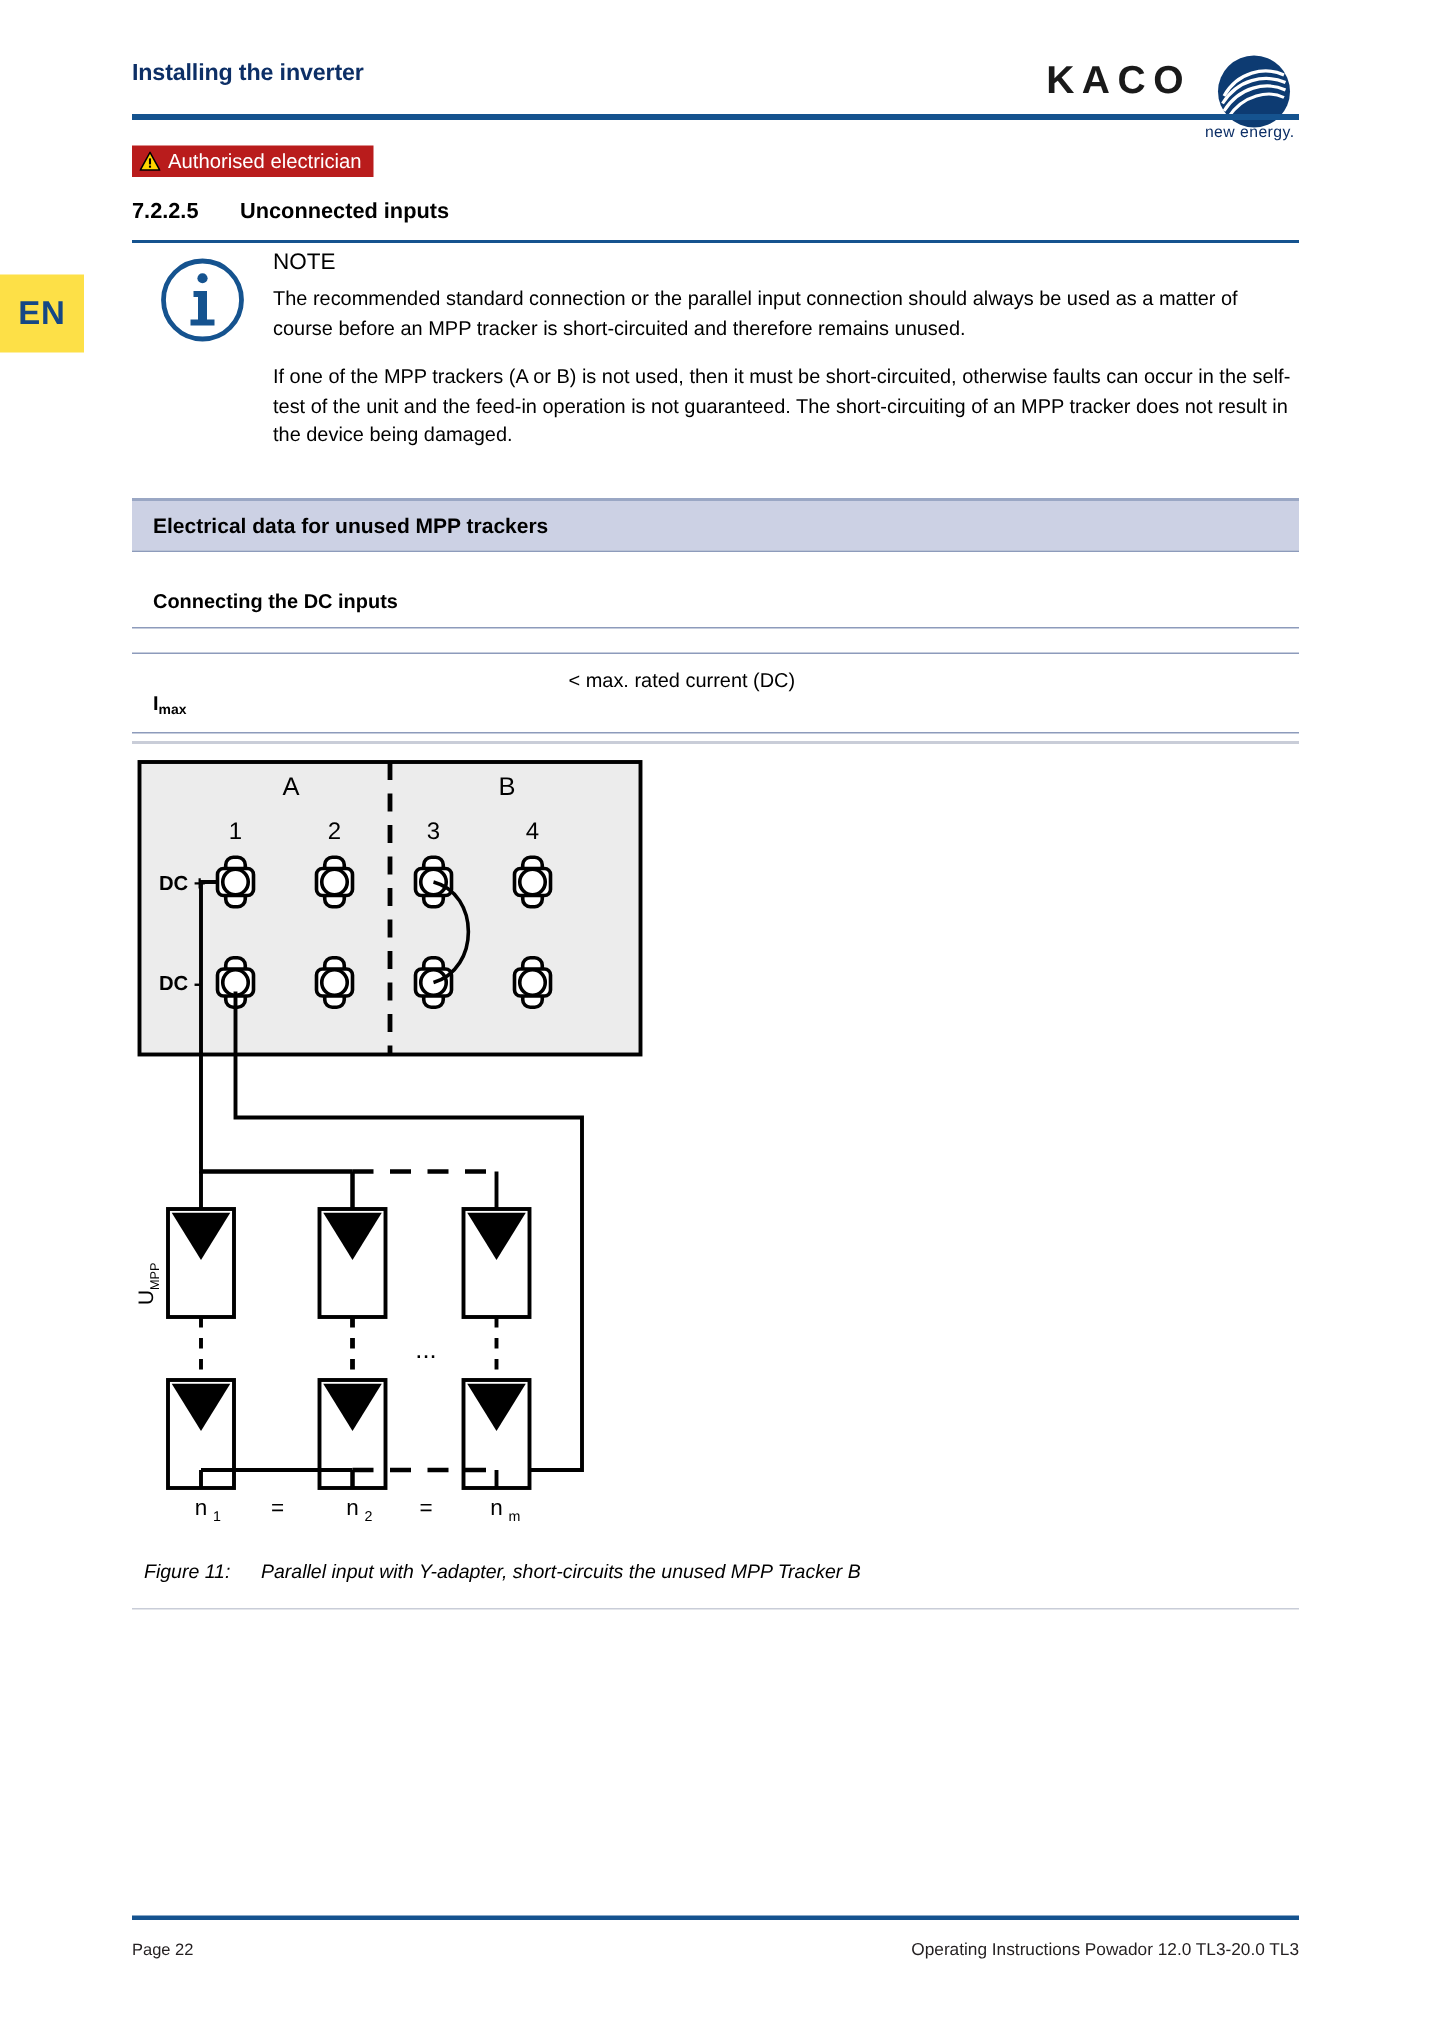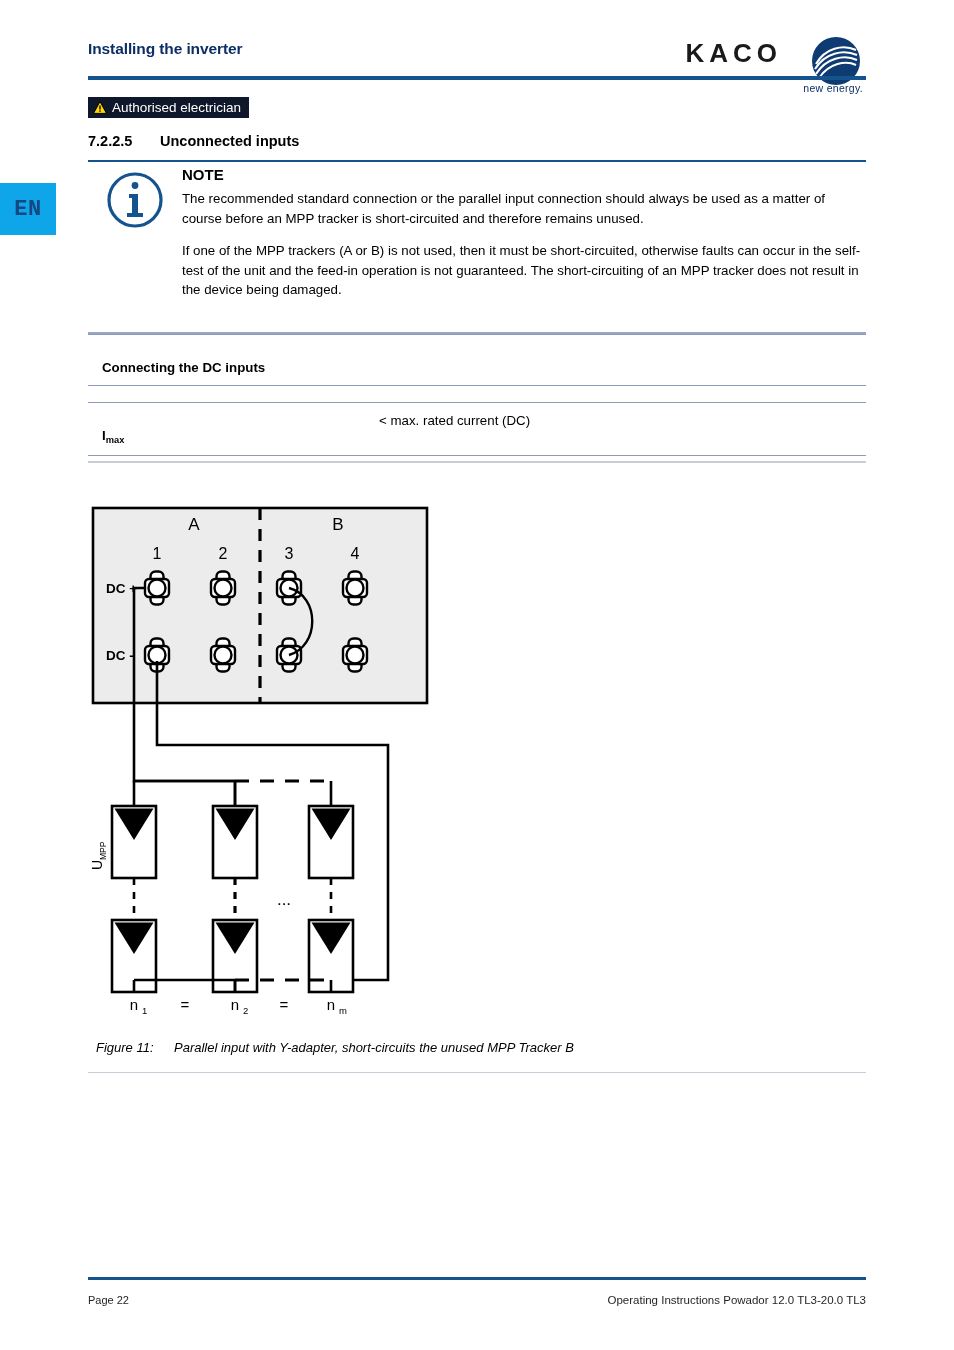--- a/index.html
+++ b/index.html
@@ -35,21 +35,21 @@
   }
   .logo-wrap {
     position: absolute;
     right: 0;
     top: 0;
     height: 50px;
     width: 270px;
   }
   .logo-word {
     position: absolute;
-    right: 84px;
+    right: 72px;
     top: 4px;
     font-size: 26px;
     font-weight: bold;
     color: #1a1a1a;
     letter-spacing: 5px;
     font-family: "Liberation Sans", sans-serif;
   }
   .logo-mark {
     position: absolute;
     right: 3px;
@@ -74,40 +74,39 @@
     background: #15538f;
   }
 
   
   .lang-tab {
     position: absolute;
     left: 0;
     top: 183px;
     width: 56px;
     height: 52px;
-    background: #0ea5e9;
+    background: #fde047;
     display: flex;
     align-items: center;
     justify-content: center;
-    font-family: Liberation Mono, monospace;
   }
   .lang-tab-label {
     font-size: 22px;
     font-weight: bold;
     color: #154785;
     letter-spacing: 0.5px;
   }
 
   
   .warn-banner {
     position: absolute;
     left: 88px;
     top: 97px;
     height: 21px;
-    background: #0f172a;
+    background: #b91c1c;
     display: flex;
     align-items: center;
     padding: 0 8px 0 5px;
     box-sizing: border-box;
   }
   .warn-tri { width: 14px; height: 13px; margin-right: 5px; flex: 0 0 auto; }
   .warn-text {
     color: #ffffff;
     font-size: 13.5px;
     line-height: 1;
@@ -143,21 +142,21 @@
     height: 60px;
   }
   .note-body {
     position: absolute;
     left: 182px;
     top: 166px;
     width: 686px;
   }
   .note-title {
     font-size: 15px;
-    font-weight: bold;
+    font-weight: normal;
     margin: 0 0 6px 0;
   }
   .note-p {
     font-size: 13.3px;
     line-height: 19.5px;
     margin: 0 0 13px 0;
     text-align: left;
   }
   .note-p:last-child { margin-bottom: 0; }
 
@@ -298,20 +297,21 @@
   <path d="M24 24 L33 24 L33 43 L38 43 L38 47 L22 47 L22 43 L27 43 L27 28 L24 28 Z" fill="#15538f"></path>
 </svg>
 <div class="note-body">
   <div class="note-title">NOTE</div>
   <p class="note-p">The recommended standard connection or the parallel input connection should always be used as a matter of course before an MPP tracker is short-circuited and therefore remains unused.</p>
   <p class="note-p">If one of the MPP trackers (A or B) is not used, then it must be short-circuited, otherwise faults can occur in the self-test of the unit and the feed-in operation is not guaranteed. The short-circuiting of an MPP tracker does not result in the device being damaged.</p>
 </div>
 
 <div class="tbl">
   <div class="tbl-top-rule"></div>
+  <div class="tbl-head">Electrical data for unused MPP trackers</div>
 
   <div class="tbl-row">
     <div class="tbl-c1"><span>Connecting the DC inputs</span></div>
   </div>
 
   <div class="tbl-row">
   </div>
 
   <div class="tbl-row">
     <div class="tbl-c1"><span>I</span><sub>max</sub></div>

